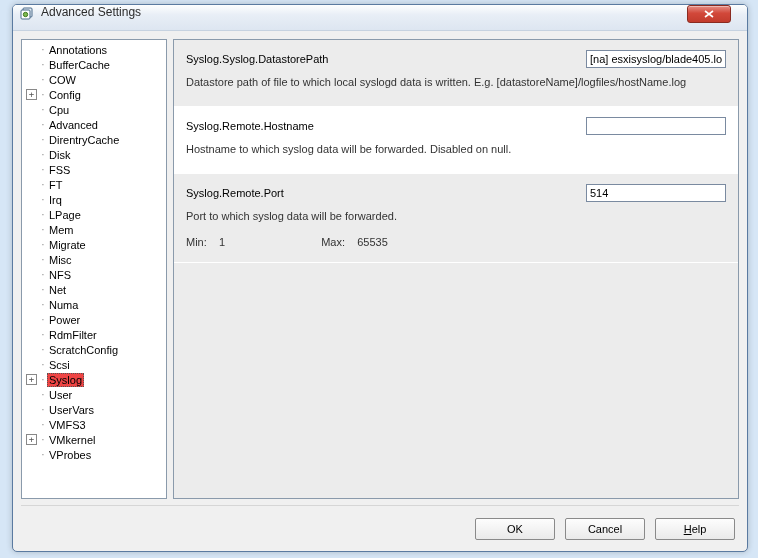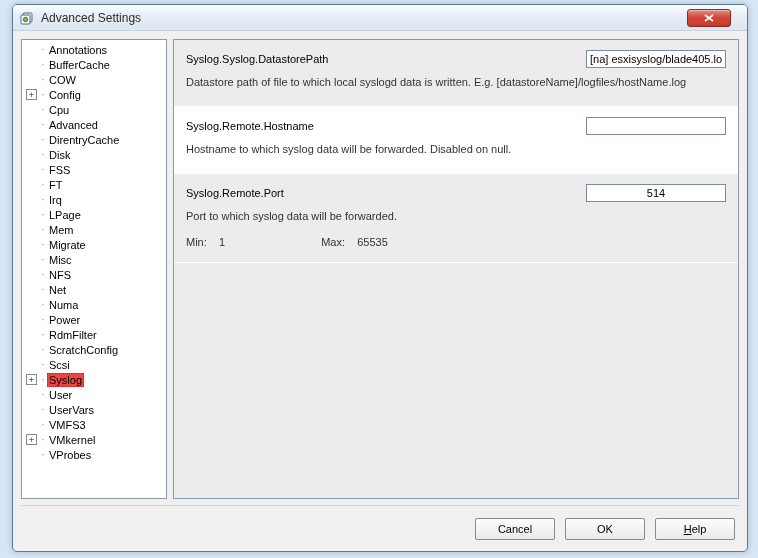--- a/index.html
+++ b/index.html
@@ -20,21 +20,20 @@
     border-radius: 5px;
     box-shadow: 0 0 6px rgba(0,0,0,0.2);
     display: flex;
     flex-direction: column;
   }
   .titlebar {
     height: 26px;
     background: linear-gradient(#fdfefe, #e8eef6 40%, #dde6f1);
     border-bottom: 1px solid #c6d2e0;
     display: flex;
-    align-items: center;
     padding: 0 16px 0 6px;
     border-radius: 4px 4px 0 0;
   }
   .titlebar .icon {
     width: 16px; height: 16px;
     margin-right: 6px;
     display: flex; align-items:center; justify-content:center;
   }
   .titlebar .title {
     color: #2b2b2b;
@@ -139,21 +138,21 @@
   .block-input {
     width: 140px;
     height: 18px;
     border: 1px solid #7a8aa0;
     font-family: inherit;
     font-size: 11px;
     padding: 0 3px;
     background:#fff;
   }
   .block-input.right {
-    text-align: center;
+    text-align: left;
   }
   .block-desc {
     color:#333;
     margin-bottom: 4px;
   }
   .min-max {
     display:flex;
     gap: 96px;
     margin-top: 14px;
     color:#333;
@@ -370,18 +369,18 @@
             <div class="min-max">
               <span>Min:&nbsp;&nbsp;&nbsp;&nbsp;1</span>
               <span>Max:&nbsp;&nbsp;&nbsp;&nbsp;65535</span>
             </div>
           </div>
           <div style="flex: 1 1 0%; background: rgb(236, 236, 236);"></div>
         </div>
     </div>
 
     <div class="footer">
+      <div class="btn">OK</div>
       <div class="btn">Cancel</div>
-      <div class="btn">OK</div>
       <div class="btn"><span style="text-decoration:underline">H</span>elp</div>
     </div>
   </div>
 </div>
 
 </body></html>

